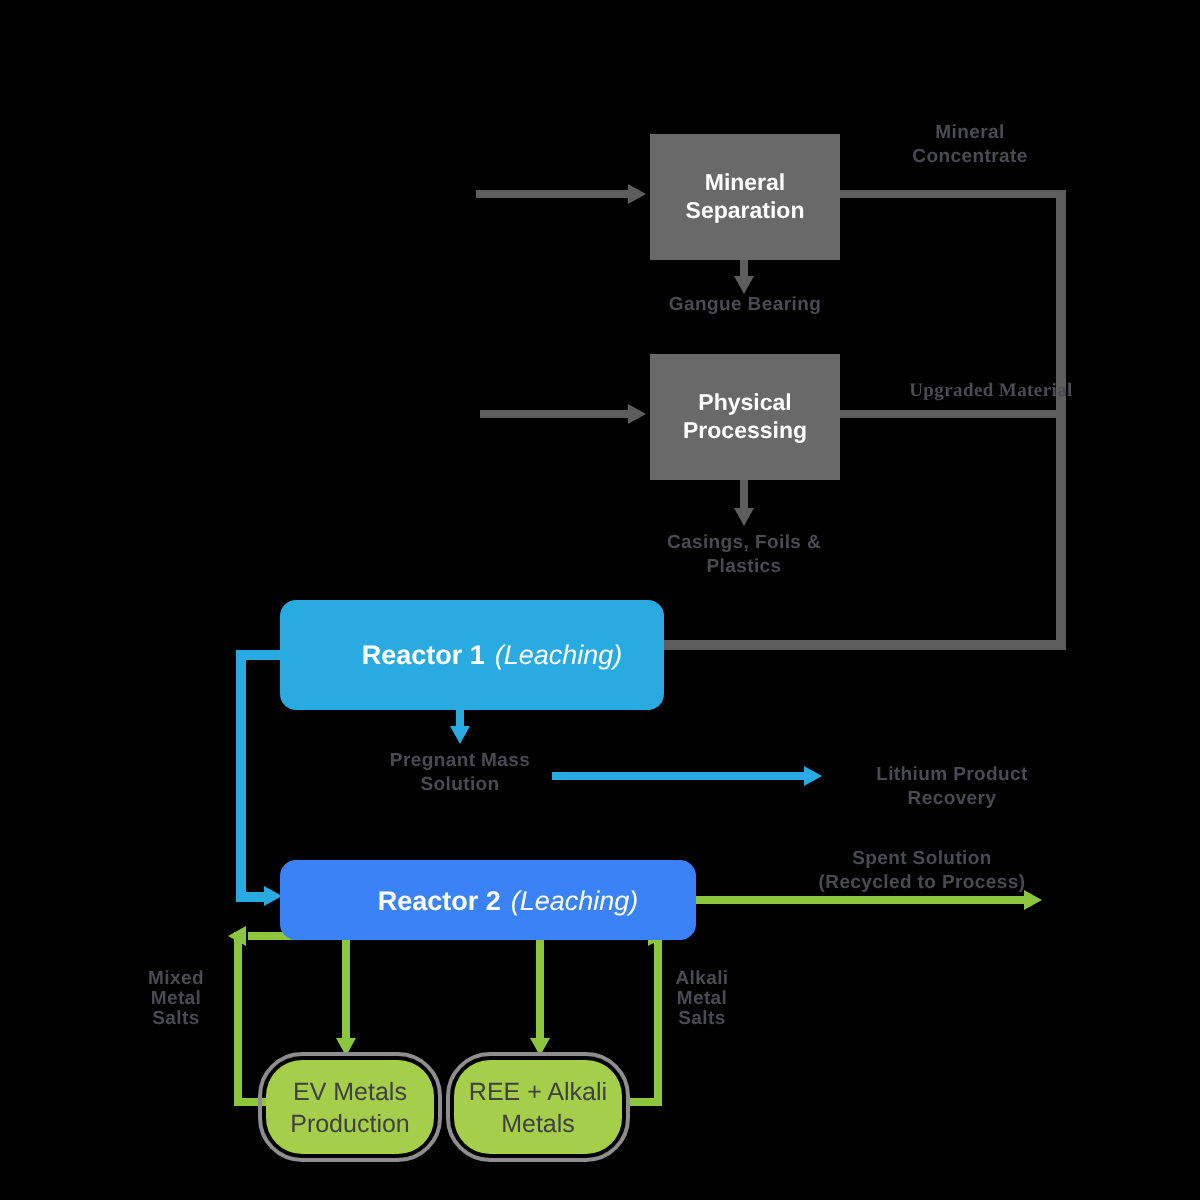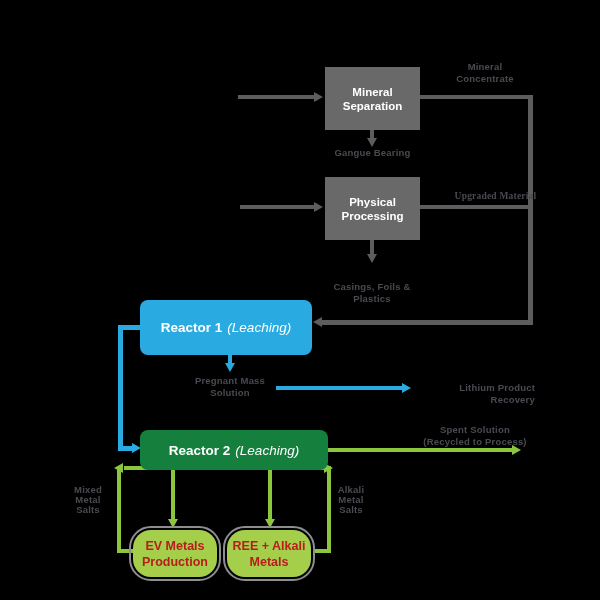--- a/index.html
+++ b/index.html
@@ -8,27 +8,27 @@
     font-family:"Liberation Sans",sans-serif;overflow:hidden;
   }
   
   .gbox{
     position:absolute;background:#696969;color:#fff;display:flex;
     align-items:center;justify-content:center;text-align:center;
     font-weight:bold;font-size:11.5px;line-height:14px;white-space:pre-line;
   }
   .reactor{
     position:absolute;color:#fff;display:flex;align-items:center;justify-content:center;
-    border-radius:8px;font-size:13.5px;
+    border-radius:8px;font-size:13.5px;padding-left:20px;
   }
   .reactor .rname{font-weight:bold;}
   .reactor .rsuffix{font-style:italic;margin-left:5px;font-weight:normal;}
   .pill{
-    position:absolute;color:#b91c1c;display:flex;align-items:center;justify-content:center;
-    text-align:center;font-weight:bold;font-size:12.5px;line-height:16px;
+    position:absolute;color:#404040;display:flex;align-items:center;justify-content:center;
+    text-align:center;font-weight:normal;font-size:12.5px;line-height:16px;
     border-radius:18px;white-space:pre-line;background:#a5ce4b;
     outline:2px solid #8e8e8e;outline-offset:2px;
   }
   
   .ln{position:absolute;}
   .lgray{background:#5d5d5d;}
   .lblue{background:#29abe2;}
   .lgreen{background:#8cc63f;}
   .ah{position:absolute;width:0;height:0;border-style:solid;}
   .ah-r-gray{border-width:5px 0 5px 9px;border-color:transparent transparent transparent #5d5d5d;}
@@ -38,21 +38,21 @@
   .ah-r-blue{border-width:5px 0 5px 9px;border-color:transparent transparent transparent #29abe2;}
   .ah-r-green{border-width:5px 0 5px 9px;border-color:transparent transparent transparent #8cc63f;}
   .ah-l-green{border-width:5px 9px 5px 0;border-color:transparent #8cc63f transparent transparent;}
   .ah-d-green{border-width:9px 5px 0 5px;border-color:#8cc63f transparent transparent transparent;}
   
   .note{
     position:absolute;color:#4a4a52;font-size:9.5px;font-weight:bold;
     line-height:11.5px;text-align:center;white-space:pre-line;letter-spacing:.2px;
   }
   .note.wide{line-height:13px;}
-  .note.left{text-align:right;}
+  .note.left{text-align:center;}
 </style>
 </head>
 <body>
 
 <div id="canvas">
 
   <div class="ln lgray" style="left:238px;top:95px;width:78px;height:4px;"></div>
   <div class="ah ah-r-gray" style="left:314px;top:92px;"></div>
 
   <div class="ln lgray" style="left:420px;top:95px;width:112px;height:4px;"></div>
@@ -104,49 +104,49 @@
 Separation</div>
 
   <div class="gbox" style="left:325px;top:177px;width:95px;height:63px;">Physical
 Processing</div>
 
   <div class="reactor" style="left:140px;top:300px;width:172px;height:55px;background:#29abe2;">
     <span class="rname">Reactor 1</span>
     <span class="rsuffix">(Leaching)</span>
   </div>
 
-  <div class="reactor" style="left:140px;top:430px;width:188px;height:40px;background:#15803d;">
+  <div class="reactor" style="left:140px;top:430px;width:188px;height:40px;background:#3b82f6;">
     <span class="rname">Reactor 2</span>
     <span class="rsuffix">(Leaching)</span>
   </div>
 
   <div class="pill" style="left:133px;top:530px;width:84px;height:47px;">EV Metals
 Production</div>
 
   <div class="pill" style="left:227px;top:530px;width:84px;height:47px;">REE + Alkali
 Metals</div>
 
 
   <div class="note" style="left:443px;top:61px;width:84px;">Mineral
 Concentrate</div>
 
   <div class="note" style="left:330px;top:147px;width:85px;">Gangue Bearing</div>
 
 
   <div class="note" style="left:448px;top:191px;width:95px;font-family:Liberation Serif, serif;">Upgraded Material</div>
 
-  <div class="note" style="left:322px;top:266px;width:100px;margin-top:15px;">Casings, Foils &amp;
+  <div class="note" style="left:322px;top:266px;width:100px;">Casings, Foils &amp;
 Plastics</div>
 
   <div class="note" style="left:180px;top:375px;width:100px;">Pregnant Mass
 Solution</div>
 
   <div class="note left" style="left:417px;top:382px;width:118px;">Lithium Product Recovery</div>
 
-  <div class="note" style="left:418px;top:424px;width:114px;">Spent Solution
+  <div class="note" style="left:404px;top:424px;width:114px;">Spent Solution
 (Recycled to Process)</div>
 
   <div class="note" style="left:62px;top:485px;width:52px;line-height:10px;">Mixed
 Metal
 Salts</div>
 
   <div class="note" style="left:326px;top:485px;width:50px;line-height:10px;">Alkali
 Metal
 Salts</div>
 

